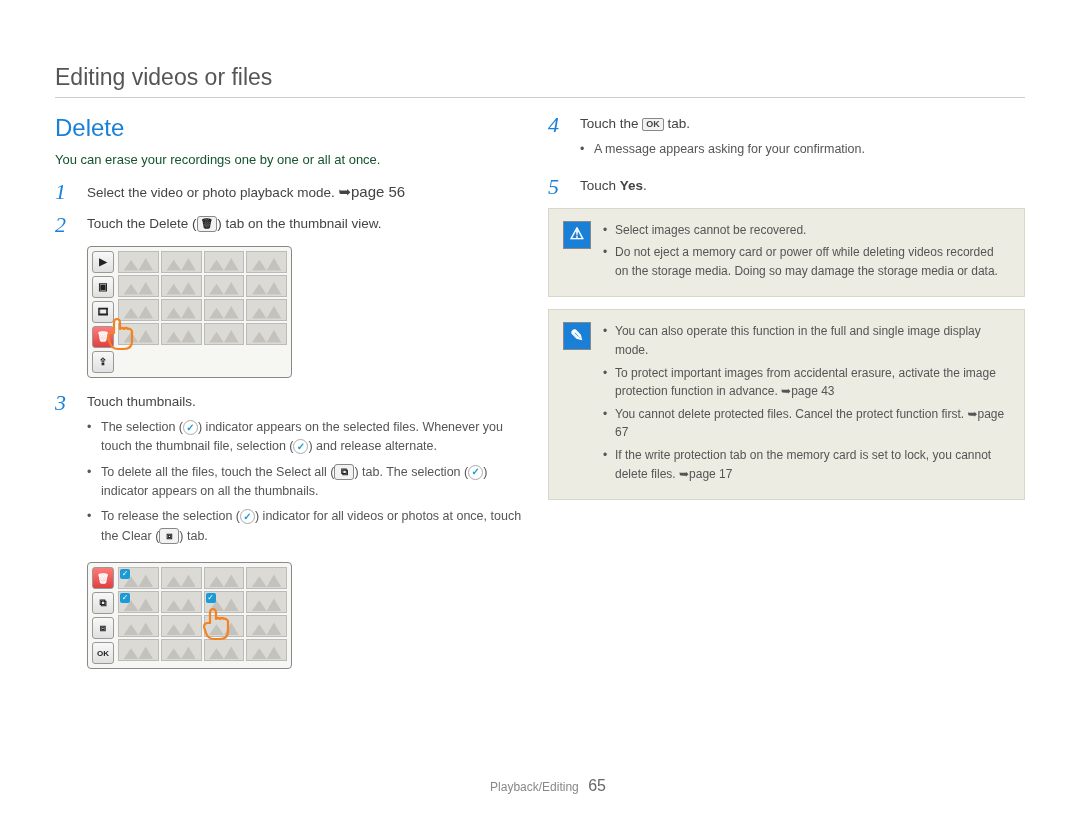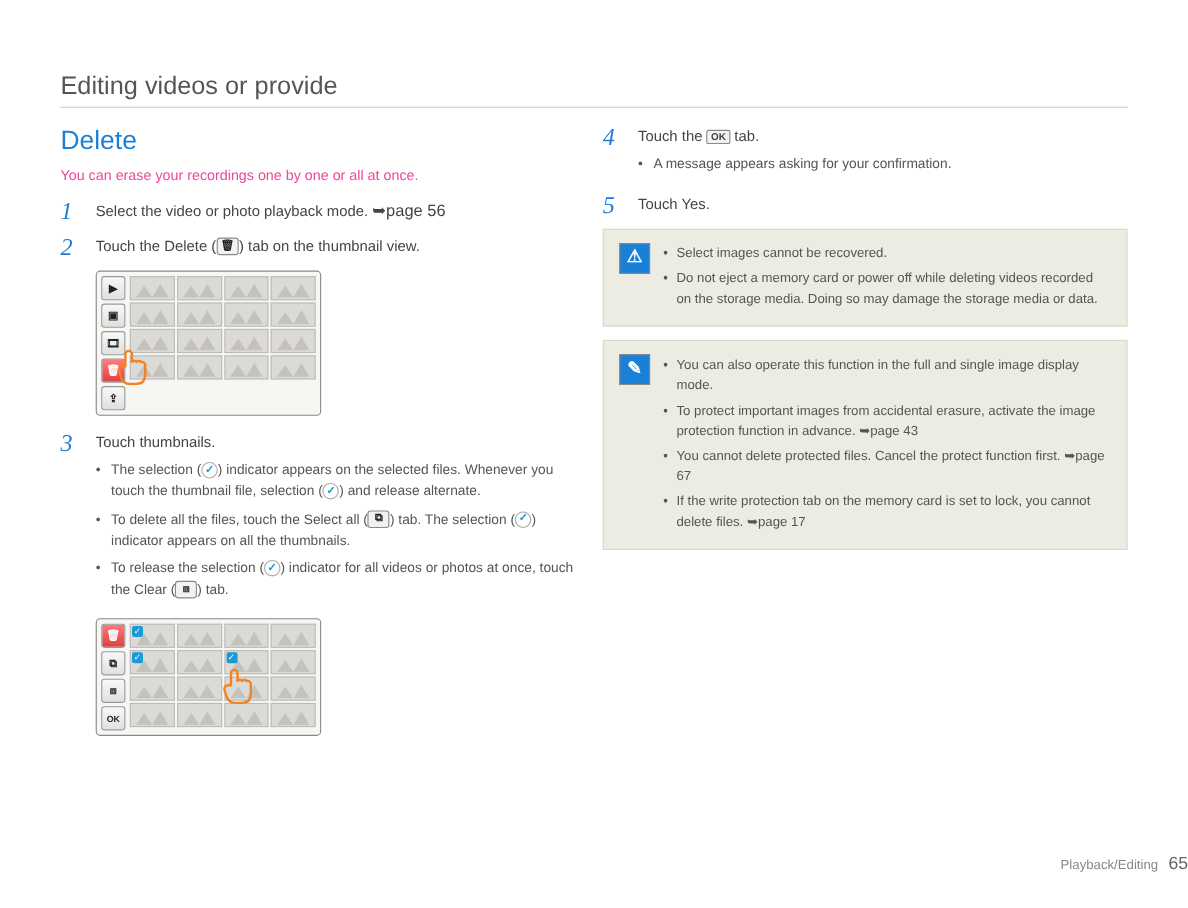--- a/index.html
+++ b/index.html
@@ -27,21 +27,21 @@
     .col { flex: 1; }
     .section-title {
       color: #1a7fd6;
       font-size: 24px;
       font-weight: 400;
       margin-bottom: 10px;
     }
     .intro {
       font-size: 13px;
       margin-bottom: 14px;
-      color: #ec4899;
+      color: #14532d;
     }
     .step {
       display: flex;
       gap: 14px;
       margin-bottom: 10px;
       font-size: 13.5px;
       line-height: 1.5;
     }
     .step-num {
       color: #1a7fd6;
@@ -186,43 +186,43 @@
     }
     .callout-icon.info { background:#1a7fd6; }
     .callout-icon.note { background:#1a7fd6; }
     .callout ul { list-style:none; }
     .callout ul li { position:relative; padding-left:12px; margin-bottom:4px; }
     .callout ul li::before { content:"•"; position:absolute; left:0; }
     .footer {
       position:absolute;
       bottom:30px;
       left:16px; right:0;
-      text-align:right;
+      text-align:center;
       font-size:12px;
       color:#888;
     }
     .footer .pg { font-size:16px; color:#666; margin-left:6px; }
-    .bold { font-weight:normal;text-align:center; }
+    .bold { font-weight:bold;text-align:center; }
     .ok-box {
       display:inline-block;
       border:1px solid #888;
       background:#f2f2f2;
       font-size:9px;
       font-weight:bold;
       padding:1px 3px;
       border-radius:2px;
       vertical-align:middle;
       line-height:1;
     }
     svg.hand-svg { stroke:#f58220; fill:none; stroke-width:2.2; stroke-linecap:round; stroke-linejoin:round; }
   </style>
 </head>
 <body>
 
-<div class="header">Editing videos or provide</div>
+<div class="header">Editing videos or files</div>
 
 <div class="columns">
 
   <div class="col">
     <div class="section-title">Delete</div>
     <div class="intro">You can erase your recordings one by one or all at once.</div>
 
     <div class="step">
       <div class="step-num">1</div>
       <div class="step-body">

